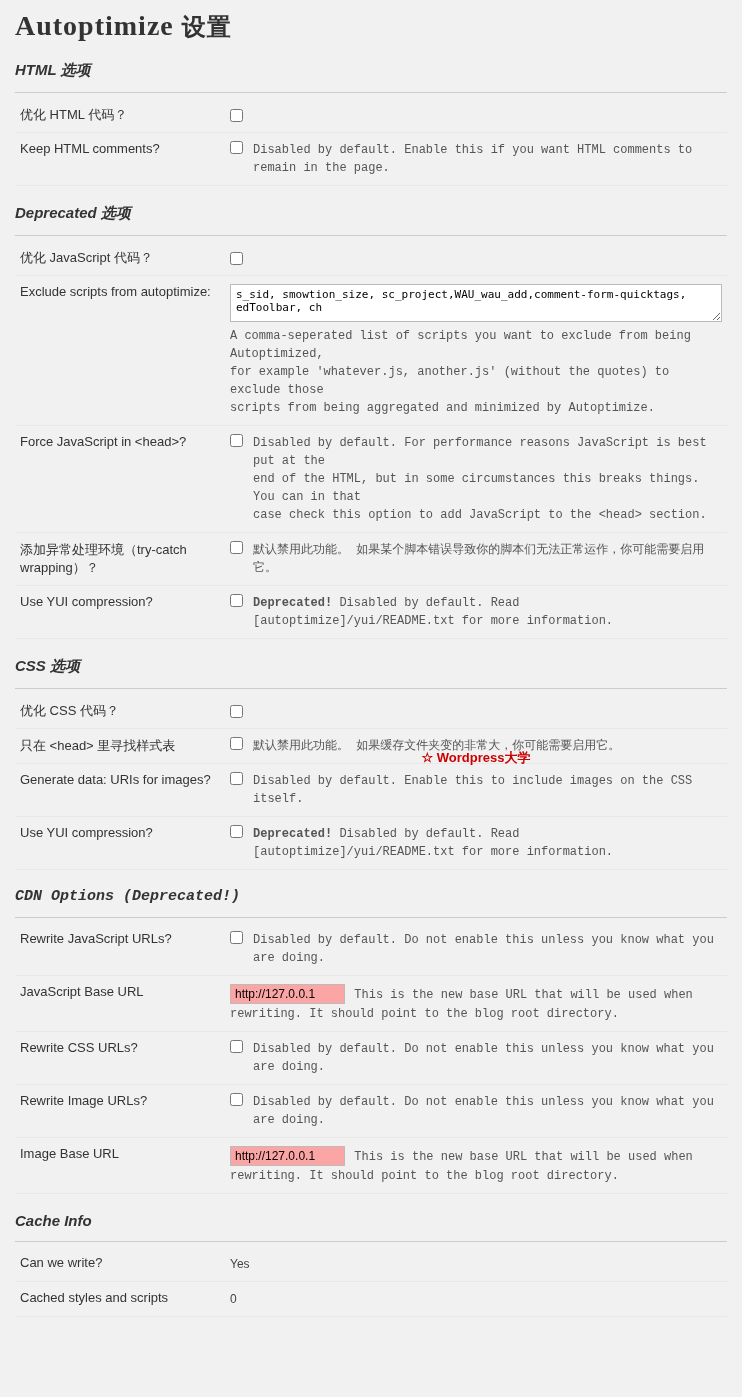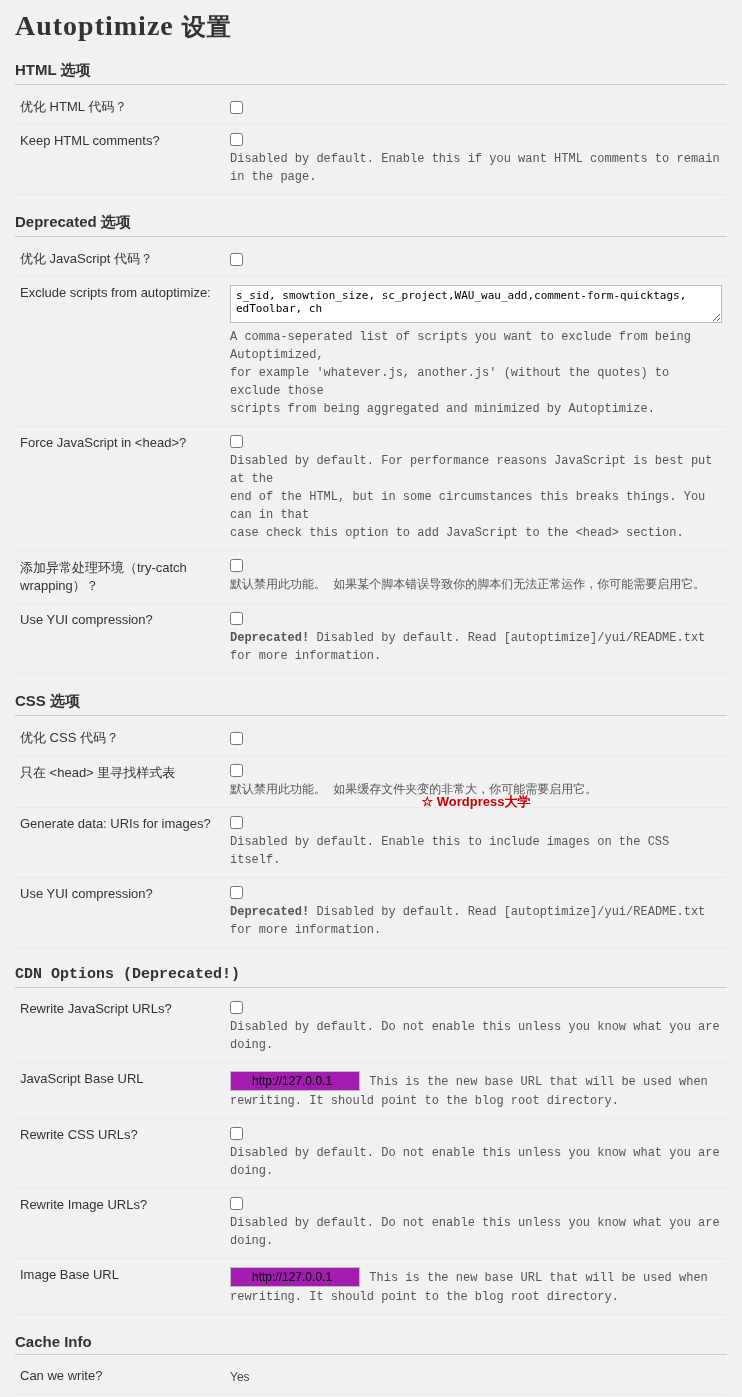--- a/index.html
+++ b/index.html
@@ -20,23 +20,24 @@
       letter-spacing: 1px;
     }
     h1.page-title span.title-cn {
       font-family: Arial, sans-serif;
       font-size: 24px;
     }
     .section-heading {
       font-size: 15px;
       font-weight: bold;
       border-bottom: 1px solid #ccc;
-      padding-bottom: 4px;
+      padding-bottom: 12px;
       margin-top: 18px;
       margin-bottom: 5px;
+      font-style: italic;
     }
     table.settings-table {
       width: 100%;
       border-collapse: collapse;
     }
     table.settings-table tr {
       border-bottom: 1px solid #e8e8e8;
     }
     table.settings-table td {
       padding: 8px 5px;
@@ -52,25 +53,25 @@
       font-size: 12px;
       color: #444;
       line-height: 1.5;
     }
     input[type="checkbox"] {
       margin-right: 6px;
       vertical-align: middle;
     }
     input[type="text"].url-input {
       border: 1px solid #bbb;
-      padding: 2px 21px;
+      padding: 2px 4px;
       font-size: 12px;
-      width: 130px;
+      width: 115px;
       margin-right: 6px;
-      background: #a21caf;
+      background: #fca5a5;
     }
     textarea.exclude-input {
       border: 1px solid #bbb;
       padding: 3px 5px;
       font-size: 11px;
       width: 100%;
       height: 38px;
       font-family: monospace;
       resize: vertical;
       background: #fff;
@@ -81,21 +82,20 @@
       line-height: 1.5;
       font-family: "Courier New", monospace;
     }
     .desc-text b {
       font-weight: bold;
     }
     .inline-check-desc {
       display: flex;
       align-items: flex-start;
       gap: 4px;
-      flex-direction: column;
     }
     .cdn-heading {
       font-family: "Courier New", monospace;
       font-size: 15px;
       font-weight: bold;
     }
     .static-value {
       font-size: 13px;
     }
   </style>

